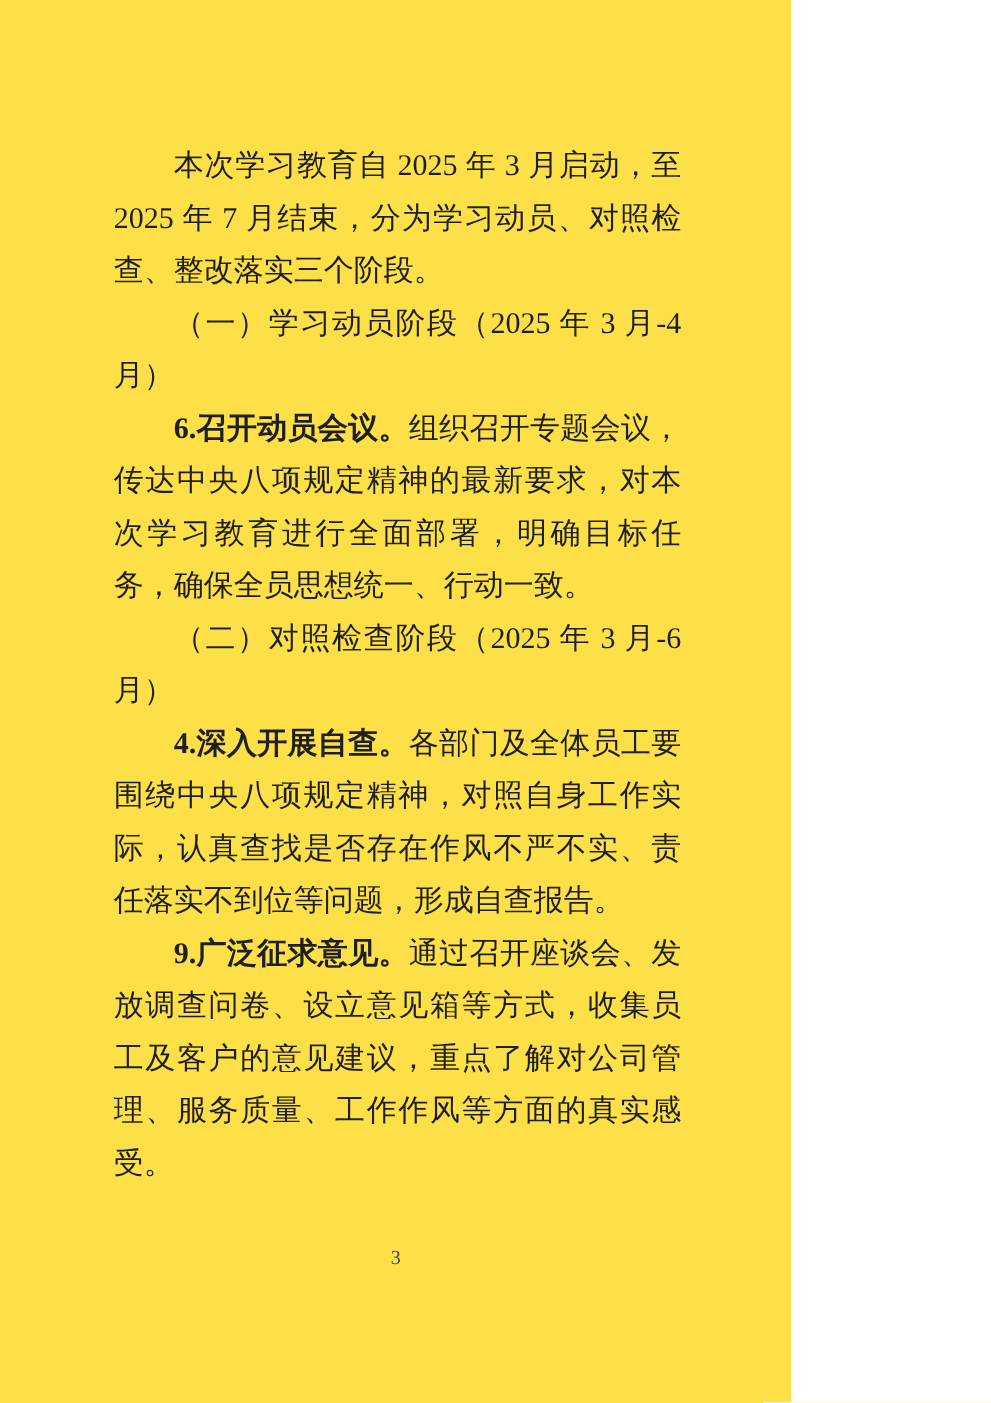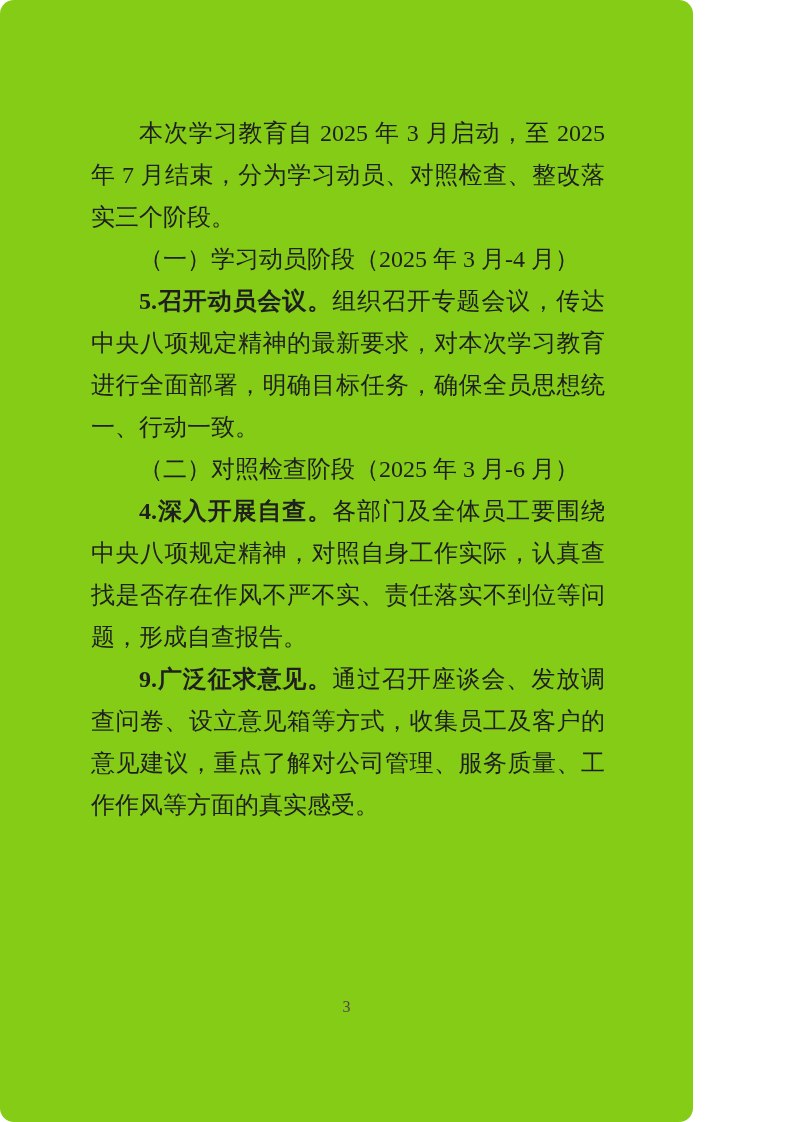--- a/index.html
+++ b/index.html
@@ -2,29 +2,28 @@
 <html><head>
 <meta charset="utf-8">
 <style>
   html, body {
     margin: 0;
     padding: 0;
     background: #ffffff;
   }
   .page {
     position: relative;
-    width: 693px;
+    width: 633px;
     height: 1122px;
-    background: #84cc16;
+    background: #fde047;
     box-sizing: border-box;
     padding: 112px 88px 0 91px;
     font-family: "Liberation Serif", "DejaVu Serif", serif;
     color: #1f1f1f;
     overflow: hidden;
-    border-radius: 14px;
   }
   .doc-body p {
     margin: 0;
     padding: 0;
     font-size: 24px;
     line-height: 42px;
     text-align: justify;
     text-justify: inter-character;
     text-indent: 2em;
     word-break: break-all;
@@ -47,19 +46,19 @@
     font-family: "Liberation Serif", "DejaVu Serif", serif;
   }
 </style>
 </head>
 <body>
 
 <div class="page">
   <div class="doc-body" id="doc-body">
       <p class="body"><span>本次学习教育自 2025 年 3 月启动，至 2025 年 7 月结束，分为学习动员、对照检查、整改落实三个阶段。</span></p>
       <p class="heading"><span class="bold">（一）学习动员阶段（2025 年 3 月-4 月）</span></p>
-      <p class="body"><span class="bold">5.召开动员会议。</span><span>组织召开专题会议，传达中央八项规定精神的最新要求，对本次学习教育进行全面部署，明确目标任务，确保全员思想统一、行动一致。</span></p>
+      <p class="body"><span class="bold">6.召开动员会议。</span><span>组织召开专题会议，传达中央八项规定精神的最新要求，对本次学习教育进行全面部署，明确目标任务，确保全员思想统一、行动一致。</span></p>
       <p class="heading"><span class="bold">（二）对照检查阶段（2025 年 3 月-6 月）</span></p>
       <p class="body"><span class="bold">4.深入开展自查。</span><span>各部门及全体员工要围绕中央八项规定精神，对照自身工作实际，认真查找是否存在作风不严不实、责任落实不到位等问题，形成自查报告。</span></p>
       <p class="body"><span class="bold">9.广泛征求意见。</span><span>通过召开座谈会、发放调查问卷、设立意见箱等方式，收集员工及客户的意见建议，重点了解对公司管理、服务质量、工作作风等方面的真实感受。</span></p>
     </div>
   <div class="page-number">3</div>
 </div>
 
 </body></html>

